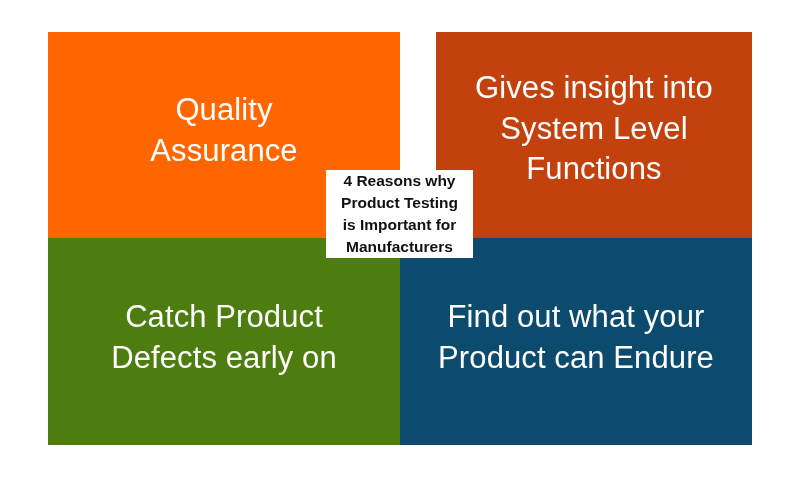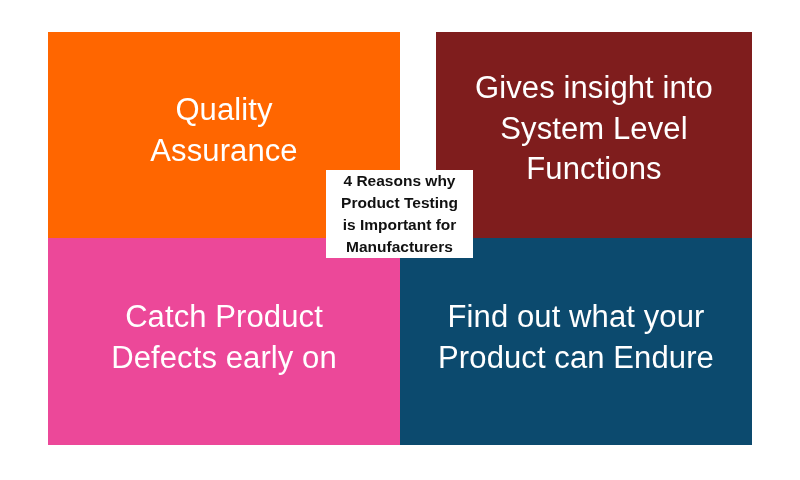--- a/index.html
+++ b/index.html
@@ -45,22 +45,22 @@
     font-family: "Liberation Sans", sans-serif;
     font-weight: 300;
     font-size: 31px;
     line-height: 1.32;
     text-align: center;
     letter-spacing: 0.1px;
     white-space: pre-line;
   }
 
   .q-tl { background: #ff6600; }
-  .q-tr { background: #7f1d1d; margin-left: 36px; }
-  .q-bl { background: #ec4899; }
+  .q-tr { background: #c2410c; margin-left: 36px; }
+  .q-bl { background: #4d7c0f; }
   .q-br { background: #0c4a6e; }
 
   .q-tl .q-text,
   .q-bl .q-text {
     transform: translateY(-4px);
   }
 
   .q-tr .q-text {
     transform: translateY(-6px);
   }

